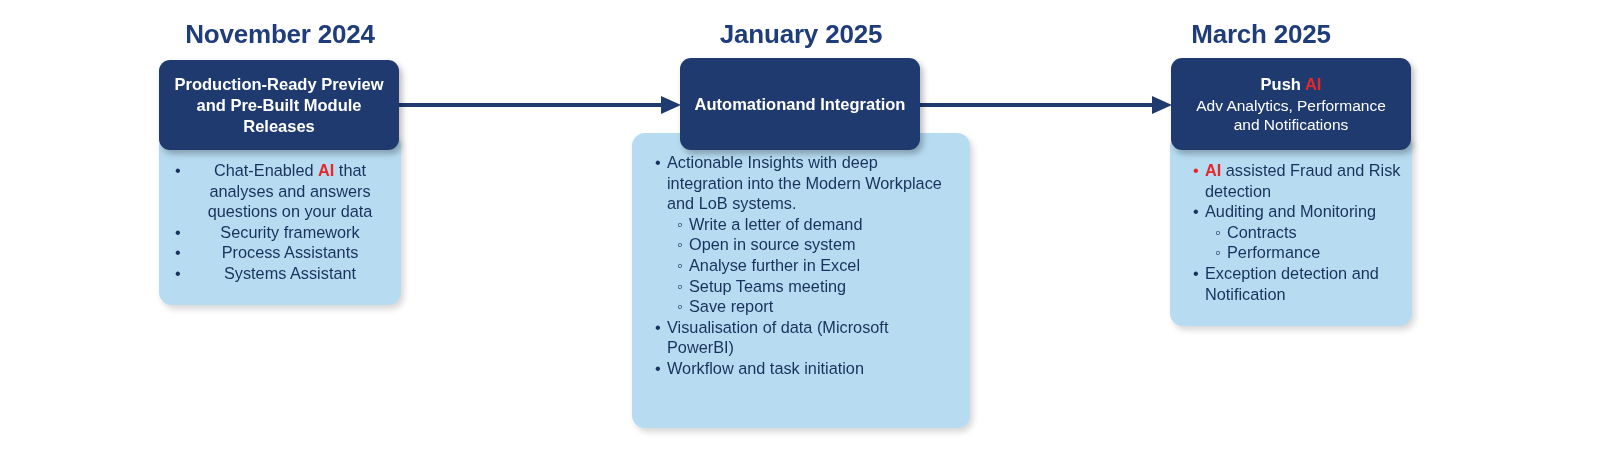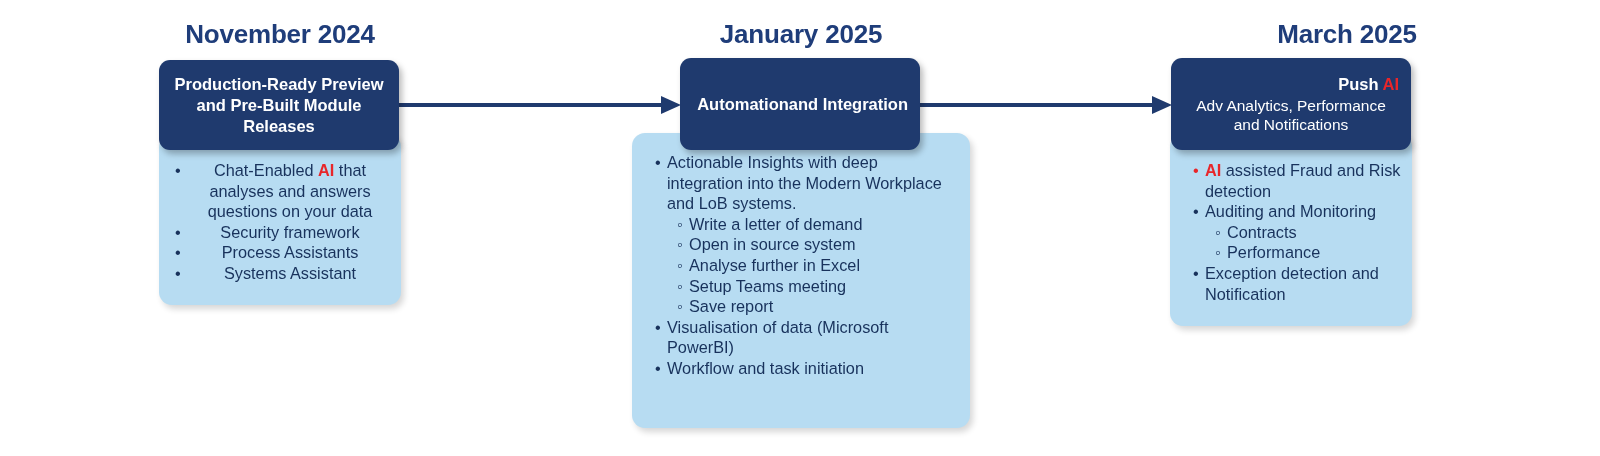--- a/index.html
+++ b/index.html
@@ -12,21 +12,21 @@
     overflow: hidden;
     position: relative;
   }
 
   .roadmap { position: relative; width: 1600px; height: 379px; }
 
   
   .column { position: absolute; top: 0; }
   #col-1 { left: 159px; width: 242px; }
   #col-2 { left: 632px; width: 338px; }
-  #col-3 { left: 1226px; width: 242px; }
+  #col-3 { left: 1140px; width: 242px; }
 
   
   .date-heading {
     color: #1f3d7a;
     font-size: 26px;
     font-weight: bold;
     text-align: center;
     letter-spacing: -0.2px;
     white-space: nowrap;
   }
@@ -36,21 +36,21 @@
 
   
   .milestone-box {
     position: absolute;
     background: #1f3a6e;
     border-radius: 11px;
     color: #ffffff;
     text-align: center;
     display: flex;
     flex-direction: column;
-    align-items: flex-end;
+    align-items: center;
     justify-content: center;
     box-shadow: 3px 4px 6px rgba(0,0,0,0.28);
     z-index: 3;
     padding: 24px 12px;
   }
   #box-1 { left: 159px;  top: 60px;  width: 240px; height: 90px; }
   #box-2 { left: 680px;  top: 58px;  width: 240px; height: 92px; }
   #box-3 { left: 1171px; top: 58px;  width: 240px; height: 92px; }
 
   .milestone-title {

